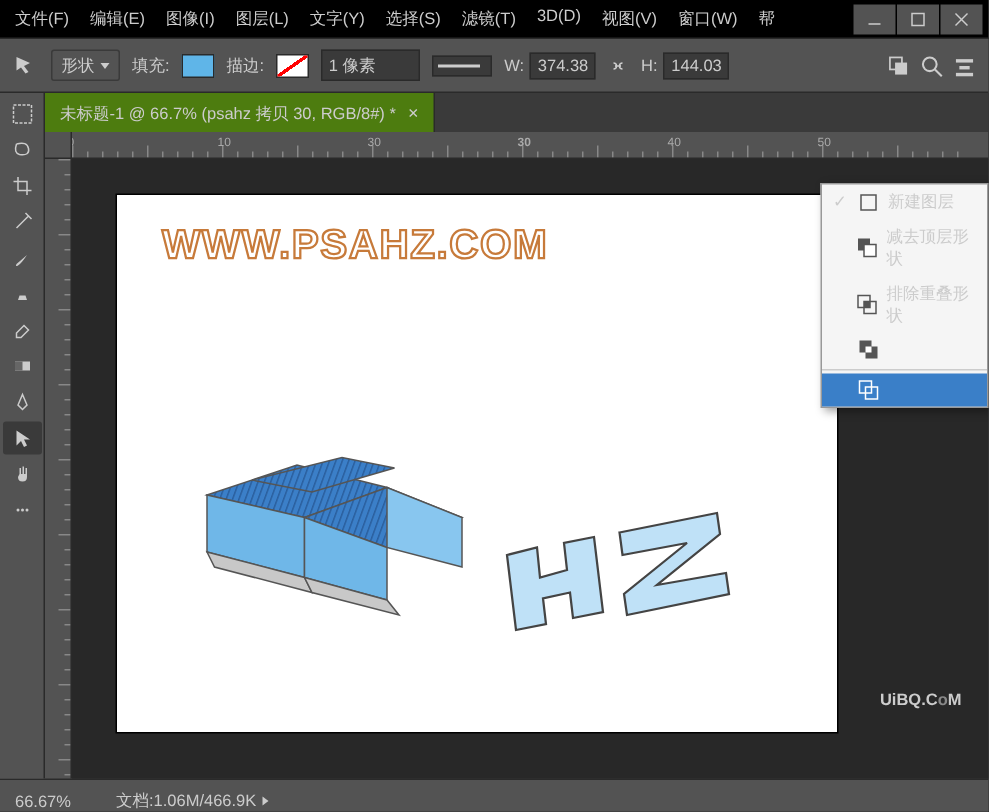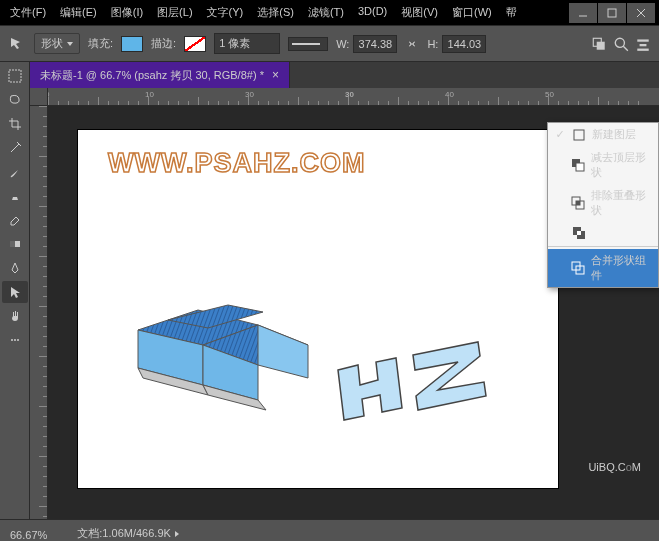--- a/index.html
+++ b/index.html
@@ -25,36 +25,36 @@
 .wh input{width:44px;background:#3a3a3a;border:1px solid #2a2a2a;color:#ccc;padding:2px;text-align:center}
 .link{width:14px;height:14px}
 .rightico{display:flex;gap:6px;margin-left:auto}
 .rightico div{width:16px;height:16px;display:flex;align-items:center;justify-content:center}
 .workspace{position:relative;height:calc(541px - 26px - 36px - 22px);display:flex}
 .toolbox{width:30px;background:#535353;border-right:1px solid #2a2a2a;display:flex;flex-direction:column;padding-top:2px}
 .toolbox .t{width:26px;height:22px;margin:1px auto;display:flex;align-items:center;justify-content:center;border-radius:2px}
 .toolbox .t.sel{background:#3a3a3a}
 .doc{flex:1;display:flex;flex-direction:column;background:#282828}
 .tabbar{height:26px;background:#3a3a3a;display:flex;align-items:center}
-.tab{height:26px;background:#4c1d95;display:flex;align-items:center;padding:0 10px;gap:8px;border-right:1px solid #2a2a2a}
+.tab{height:26px;background:#4d7c0f;display:flex;align-items:center;padding:0 10px;gap:8px;border-right:1px solid #2a2a2a}
 .tab .x{cursor:pointer;font-size:12px}
 .rulers{position:relative;flex:1;background:#282828}
 .ruler-h{position:absolute;top:0;left:18px;right:0;height:18px;background:#535353;border-bottom:1px solid #2a2a2a;overflow:hidden}
 .ruler-v{position:absolute;top:18px;left:0;width:18px;bottom:0;background:#535353;border-right:1px solid #2a2a2a;overflow:hidden}
 .ruler-c{position:absolute;top:0;left:0;width:18px;height:18px;background:#535353;border-right:1px solid #2a2a2a;border-bottom:1px solid #2a2a2a}
 .tick{position:absolute;background:#888}
 .ruler-h .tick{width:1px;height:4px;bottom:0}
 .ruler-h .tick.maj{height:8px}
 .ruler-h .num{position:absolute;bottom:6px;font-size:8px;color:#aaa}
 .ruler-v .tick{height:1px;width:4px;right:0}
 .ruler-v .tick.maj{width:8px}
 .canvas{position:absolute;top:42px;left:48px;width:480px;height:358px;background:#fff;box-shadow:0 0 0 1px #000}
 .watermark{position:absolute;top:18px;left:30px;font-size:27px;font-weight:bold;font-family:Arial;color:#fff;-webkit-text-stroke:1.5px #c77a3a;letter-spacing:1px}
 .art3d{position:absolute;top:120px;left:30px;width:420px;height:200px}
-.uibq{position:absolute;right:18px;bottom:44px;font-size:16px;font-weight:normal;font-family:Arial;color:#4a9fd8}
+.uibq{position:absolute;right:18px;bottom:44px;font-size:16px;font-weight:bold;font-family:Arial;color:#4a9fd8}
 .uibq .o{color:#888}
 .ctxmenu{position:absolute;top:60px;right:0;width:112px;background:#f5f5f5;border:1px solid #999;box-shadow:2px 2px 6px rgba(0,0,0,.4);z-index:10}
 .ctxmenu .item{display:flex;align-items:center;gap:6px;padding:4px 6px;color:#222;font-size:11px}
 .ctxmenu .item.sel{background:#3a7fc8;color:#fff}
 .ctxmenu .check{width:12px;display:flex;justify-content:center}
 .ctxmenu .ico{width:14px;height:14px;display:flex;align-items:center;justify-content:center}
 .status{height:22px;background:#535353;border-top:1px solid #2a2a2a;display:flex;align-items:flex-end;padding:0 10px;gap:30px}
 .status .tri{display:inline-block;width:0;height:0;border-top:3px solid transparent;border-bottom:3px solid transparent;border-left:4px solid #ccc;margin-left:4px}
 </style>
 </head>
@@ -417,21 +417,20 @@
       </div>
       <div style="height: 1px; background: rgb(204, 204, 204); margin: 2px 0px;"></div>
       <div class="item sel">
         <span class="check"></span>
         <span class="ico">
           <svg width="14" height="14" viewBox="0 0 14 14">
             <rect x="1" y="1" width="8" height="8" fill="none" stroke="#fff"></rect>
             <rect x="5" y="5" width="8" height="8" fill="none" stroke="#fff"></rect>
           </svg>
         </span>
-        <span>合并形状组件</span>
       </div>
     </div>
 </div>
 
 <div class="status">
   <span><span>66.67%</span></span>
   <span><span>文档:1.06M/466.9K</span><span class="tri"></span></span>
 </div>
 
 </body></html>

